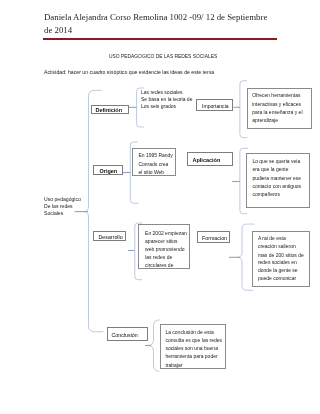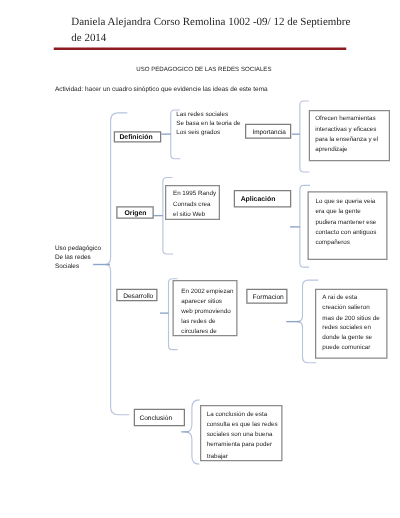--- a/index.html
+++ b/index.html
@@ -2,21 +2,21 @@
 <html><head>
 <meta charset="utf-8">
 <title>Cuadro sinoptico</title>
 <style>
   html,body{margin:0;padding:0;background:#fff;}
   body{width:320px;height:414px;font-family:"Liberation Sans",sans-serif;overflow:hidden;position:relative;
        -webkit-font-smoothing:antialiased;}
   .page{position:absolute;left:0;top:0;width:320px;height:414px;background:#fff;}
 
   
-  .hdr{position:absolute;left:57px;top:11px;width:228px;}
+  .hdr{position:absolute;left:44px;top:11px;width:228px;}
   .hdr-title{font-family:"Liberation Serif",serif;font-size:8.8px;color:#262626;line-height:12.6px;}
   .hdr-rule{position:absolute;left:43px;top:38px;width:234px;height:1.6px;background:#8c1b20;}
 
   .subtitle{position:absolute;left:109px;top:54.2px;font-size:4.9px;color:#1b1b1b;white-space:nowrap;}
   .activity{position:absolute;left:44px;top:68.5px;font-size:5.2px;color:#1b1b1b;white-space:nowrap;}
 
   
   svg.wires{position:absolute;left:0;top:0;width:320px;height:414px;pointer-events:none;}
   svg.wires path{fill:none;stroke:#b7c4de;stroke-width:.9;}
   svg.wires path.stem{stroke:#8da4c9;stroke-width:1.1;}

